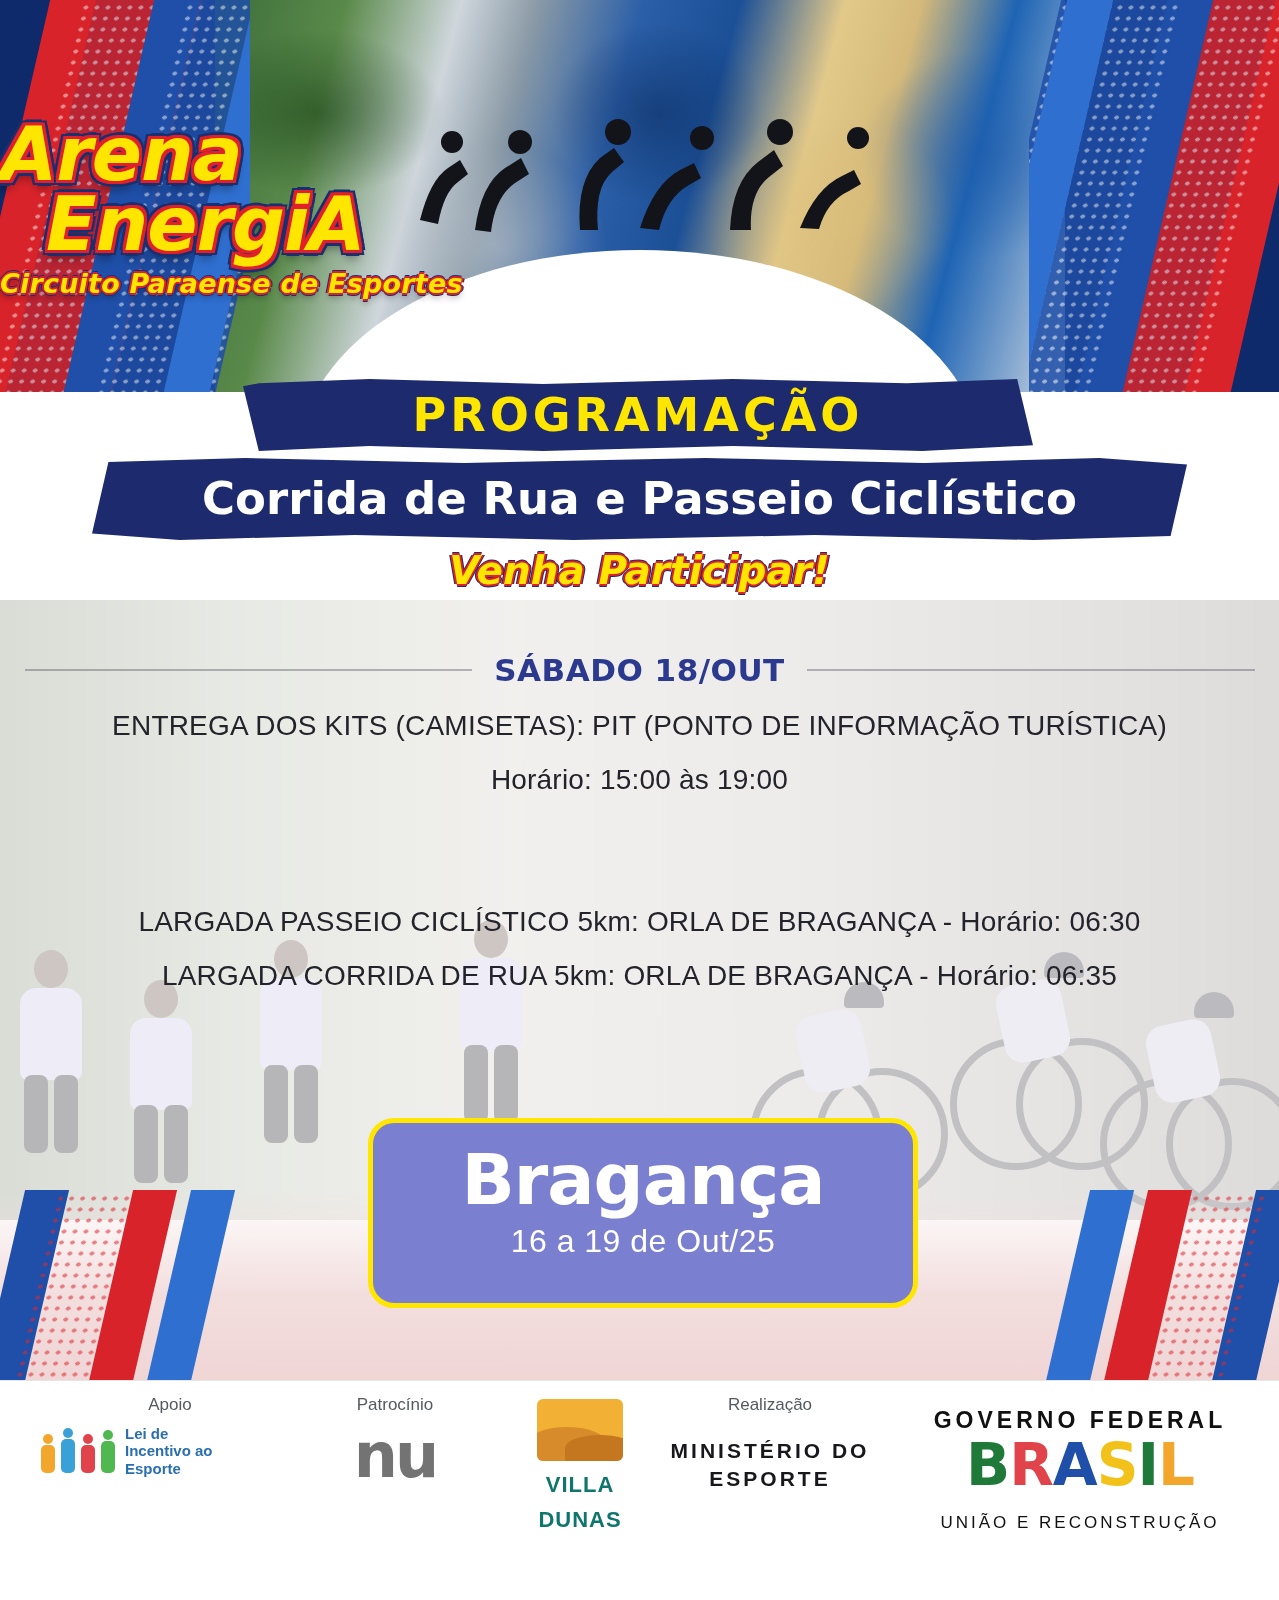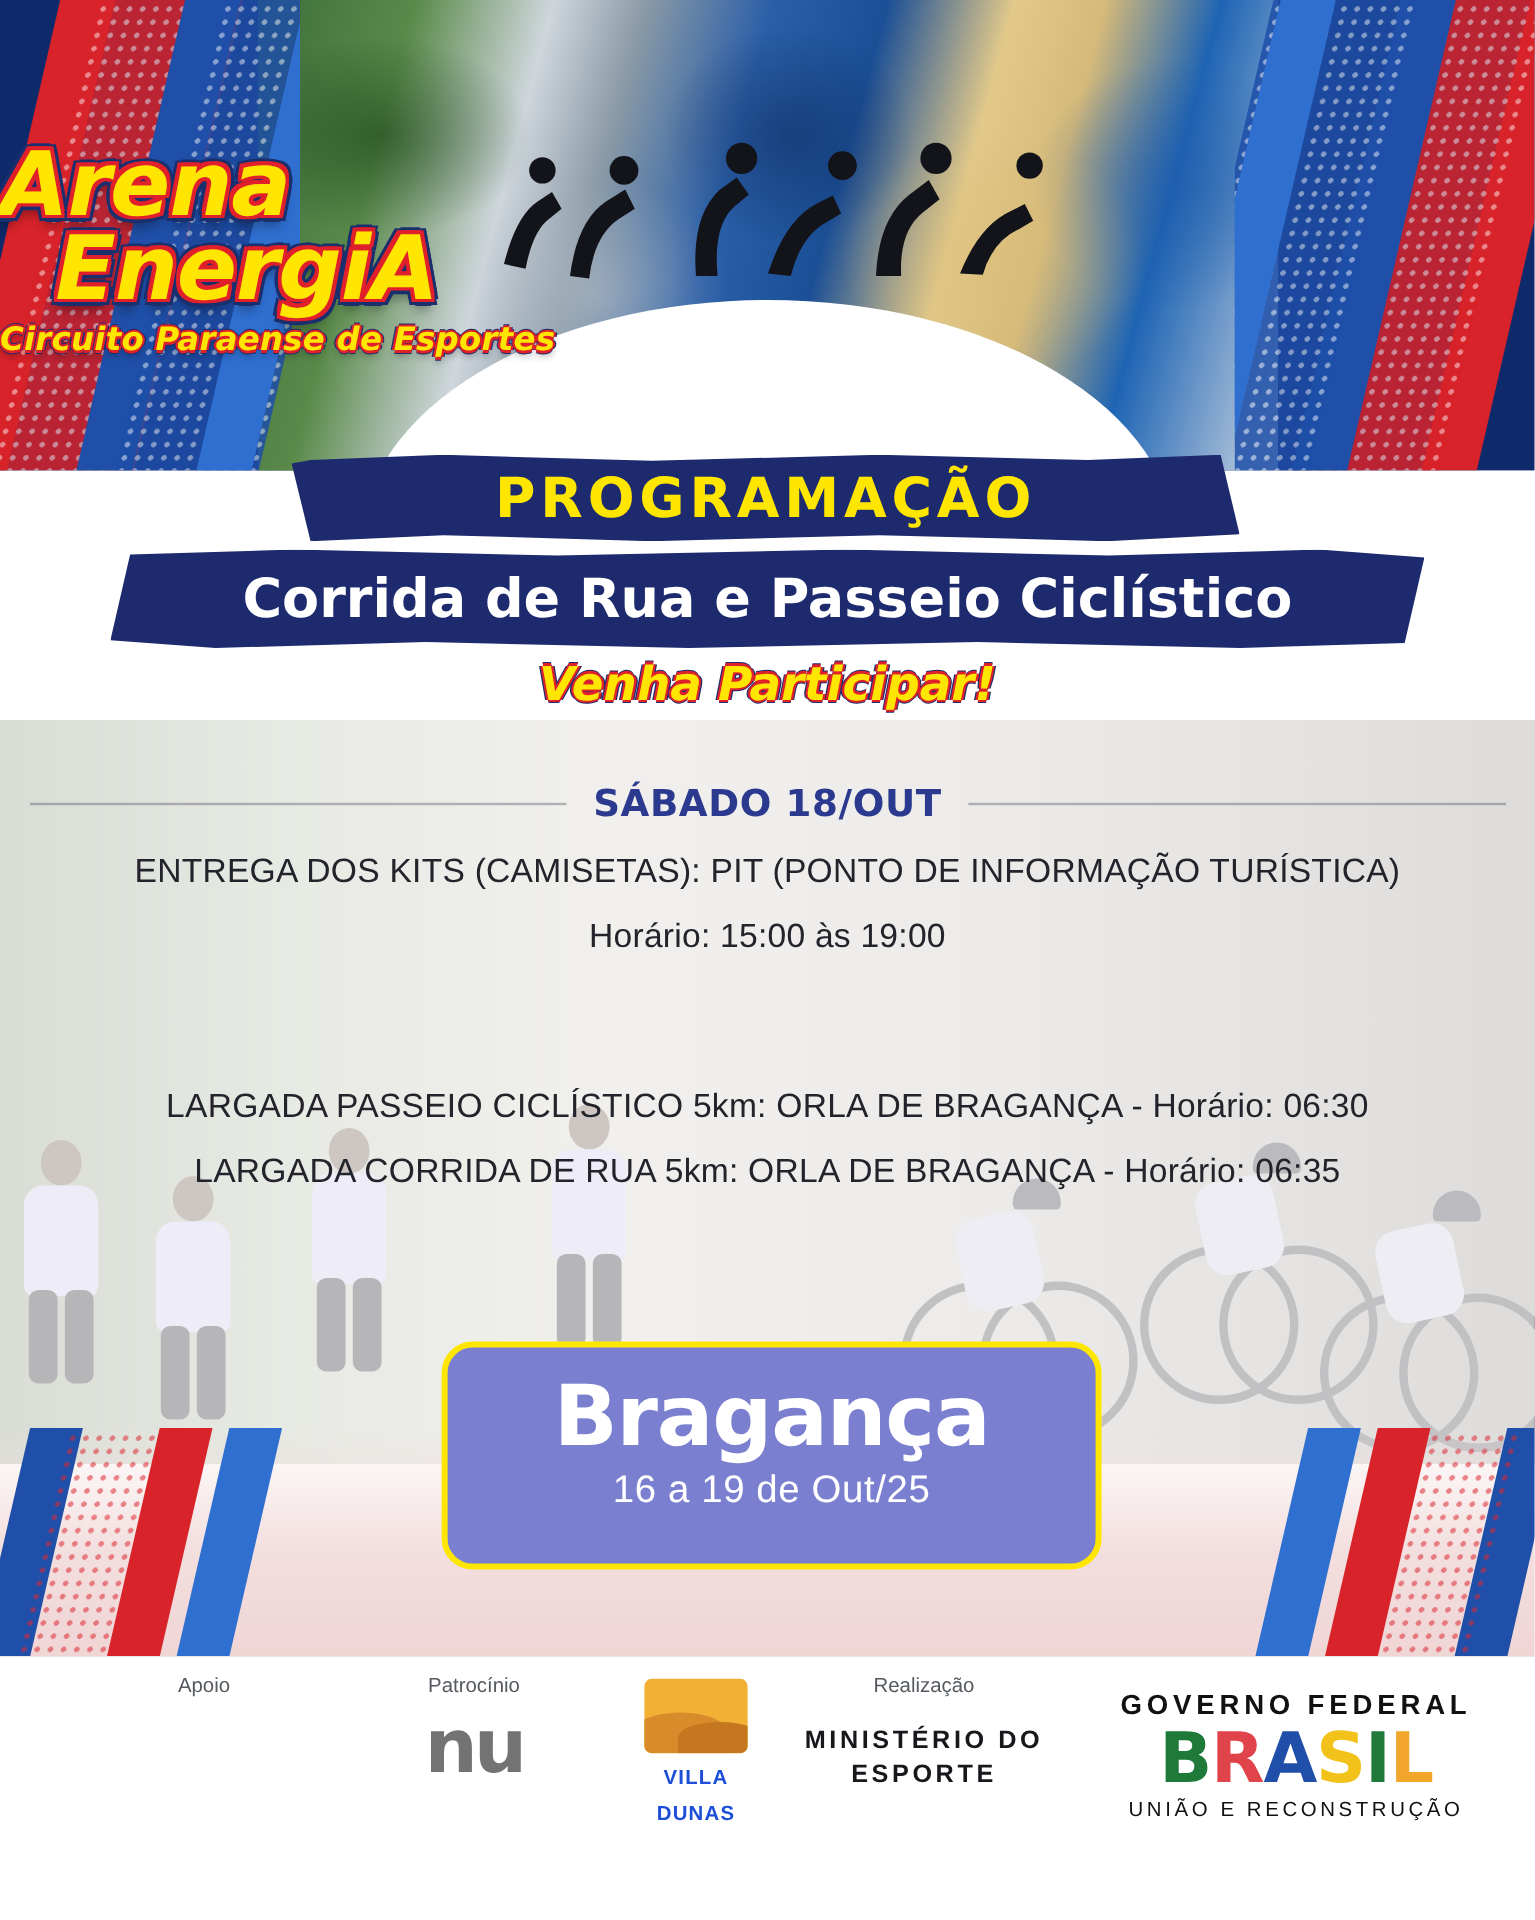--- a/index.html
+++ b/index.html
@@ -391,21 +391,21 @@
   .villa-mark .dune1 {
     position: absolute; bottom: 0; left: -10px; width: 80px; height: 34px;
     background: #d88b2a; border-radius: 50% 50% 0 0;
   }
   .villa-mark .dune2 {
     position: absolute; bottom: 0; right: -12px; width: 70px; height: 26px;
     background: #c4771f; border-radius: 50% 50% 0 0;
   }
   .villa-name {
     font-family: "Liberation Sans", sans-serif;
-    font-weight: bold; font-size: 17px; color: #1d4ed8; line-height: 1.05;
+    font-weight: bold; font-size: 22px; color: #0f766e; line-height: 1.05;
     letter-spacing: 1px;
     margin-top: 12px;
   }
   .ministerio {
     font-family: "Liberation Sans", sans-serif;
     font-weight: bold;
     font-size: 21px;
     color: #17171c;
     letter-spacing: 3px;
     line-height: 1.35;
@@ -420,21 +420,21 @@
     margin-bottom: 4px;
   }
   .gov-brasil {
     font-family: "DejaVu Sans", sans-serif;
     font-weight: bold; font-size: 58px; letter-spacing: -1px; line-height: .95;
     display: flex; justify-content: center;
   }
   .gb { }
   .gov-bottom {
     font-family: "Liberation Sans", sans-serif;
-    font-size: 17px; letter-spacing: 3px; color: #111; margin-top: 5px;
+    font-size: 17px; letter-spacing: 3px; color: #111; margin-top: 20px;
   }
 </style>
 </head>
 <body>
 
 <div class="poster">
 
   <div class="hero">
     <div class="hero-photo"></div>
     <div class="hero-arch"></div>
@@ -567,20 +567,45 @@
       <div class="bdots" style="right:34px;"></div>
       <div class="bstripe" style="right:110px;background:#d8232a;"></div>
       <div class="bstripe" style="right:168px;background:#2f6fd0;"></div>
     </div>
   </div>
 
   <div class="footer">
 
     <div class="foot-col" style="left:40px;width:260px;">
       <div class="foot-label">Apoio</div>
+      <div class="apoio-logo">
+        <div class="apoio-figs">
+          <div class="fig">
+              <div class="fh" style="background:#f2a62b;"></div>
+              <div class="fb" style="background:#f2a62b;"></div>
+            </div>
+          <div class="fig" style="height:46px;">
+              <div class="fh" style="background:#3aa0d8;"></div>
+              <div class="fb" style="background:#3aa0d8;height:34px;"></div>
+            </div>
+          <div class="fig">
+              <div class="fh" style="background:#e0434a;"></div>
+              <div class="fb" style="background:#e0434a;"></div>
+            </div>
+          <div class="fig" style="height:44px;">
+              <div class="fh" style="background:#4fb84f;"></div>
+              <div class="fb" style="background:#4fb84f;height:32px;"></div>
+            </div>
+        </div>
+        <div class="apoio-text">
+          <div>Lei de</div>
+          <div>Incentivo ao</div>
+          <div>Esporte</div>
+        </div>
+      </div>
     </div>
 
     <div class="foot-col" style="left:300px;width:190px;">
       <div class="foot-label">Patrocínio</div>
       <div class="nu-logo">nu</div>
     </div>
 
     <div class="foot-col" style="left:495px;width:170px;top:18px;">
       <div class="villa">
         <div class="villa-mark">

